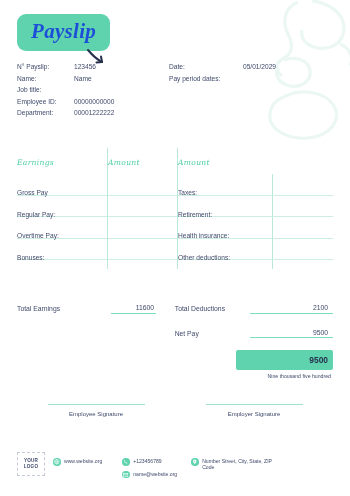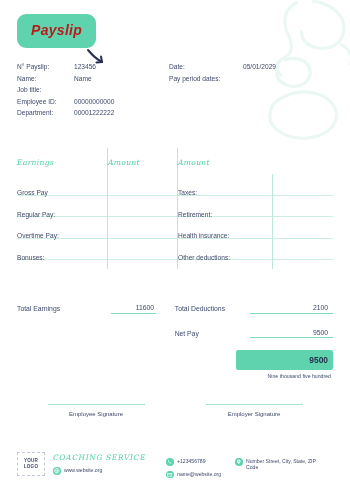--- a/index.html
+++ b/index.html
@@ -41,25 +41,25 @@
     top: 14px;
     z-index: 2;
   }
   .badge {
     background: #5ed3ae;
     border-radius: 9px;
     padding: 7px 14px 9px 14px;
     display: inline-block;
   }
   .badge-text {
-    font-family: Liberation Sans, sans-serif;
-    font-size: 14px;
+    font-family: Liberation Serif, serif;
+    font-size: 21px;
     font-weight: bold;
     font-style: italic;
-    color: #b91c1c;
+    color: #1d4ed8;
     letter-spacing: 0.3px;
     line-height: 1;
     white-space: nowrap;
   }
   .badge-arrow {
     position: absolute;
     left: 68px;
     top: 34px;
     width: 22px;
     height: 20px;
@@ -489,21 +489,20 @@
     </div>
   </div>
 
   <div class="footer">
     <div class="logo-box">
       <span class="logo-line">YOUR</span>
       <span class="logo-line">LOGO</span>
     </div>
 
     <div class="brand-block">
-      <div class="brand-name">COACHING SERVICE</div>
       <div class="contact-line">
         <span class="cico">
           <svg viewBox="0 0 8 8" width="7.5" height="7.5">
             <circle cx="4" cy="4" r="2.5" fill="none" stroke="#ffffff" stroke-width="0.6"></circle>
             <path d="M1.5 4 h5 M4 1.5 C2.8 3 2.8 5 4 6.5 M4 1.5 C5.2 3 5.2 5 4 6.5" fill="none" stroke="#ffffff" stroke-width="0.6"></path>
           </svg>
         </span>
         <span class="ctext">www.website.org</span>
       </div>
     </div>

